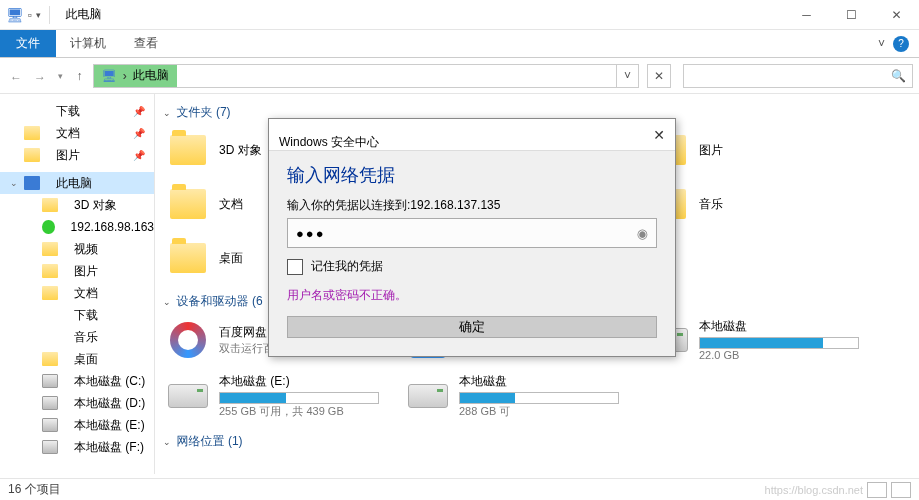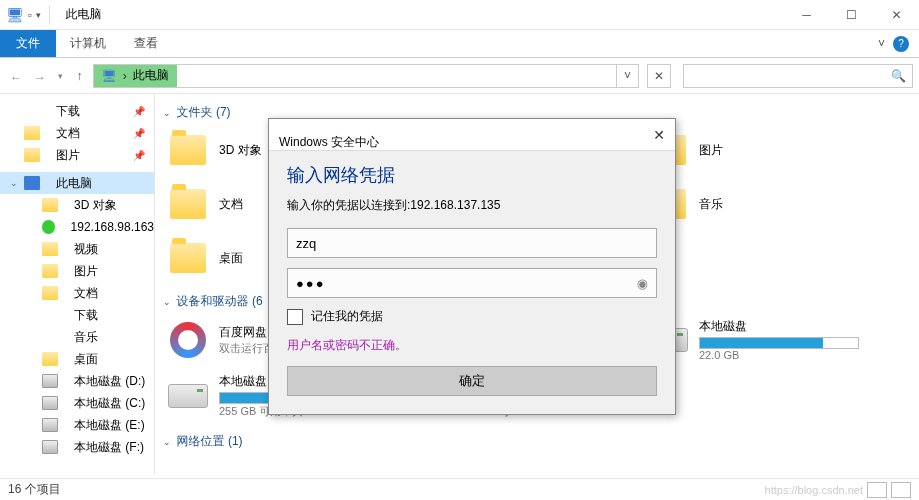--- a/index.html
+++ b/index.html
@@ -62,29 +62,29 @@
 .status .wmk { color:#ccc; font-size:11px; }
 .status .vbtn { width:20px; height:16px; border:1px solid #bbb; margin-left:4px; }
 
 
 .dialog { position:absolute; left:268px; top:118px; width:408px; background:#f0f0f0; border:1px solid #888; box-shadow:2px 2px 8px rgba(0,0,0,.3); }
 .dialog .dtb { height:32px; background:#fff; display:flex; align-items:center; padding:0 10px; border-bottom:1px solid #ddd; }
 .dialog .dtb .dtl { flex:1;margin-top:16px; }
 .dialog .dtb .dx { font-size:14px; color:#333; }
 .dialog .body { padding:12px 18px 18px; }
 .dialog h2 { font-size:18px; font-weight:400; color:#003399; margin-bottom:10px; }
-.dialog .msg { font-size:12px; margin-bottom:14px; }
+.dialog .msg { font-size:12px; margin-bottom:4px; }
 .dialog .fld { width:100%; height:30px; border:1px solid #aaa; background:#fcfcfc; padding:0 8px; font-size:13px; margin-bottom:10px; display:flex; align-items:center; }
 .dialog .fld.pwd { justify-content:space-between; }
 .dialog .fld .eye { color:#888; }
 .dialog .chkrow { display:flex; align-items:center; gap:8px; margin:6px 0 12px; }
 .dialog .chkrow .cb { width:16px; height:16px; border:1px solid #555; background:#fff; }
 .dialog .err { color:#a21caf; font-size:12px; margin-bottom:12px; }
 .dialog .btns { display:flex; gap:8px; }
-.dialog .btns .b { flex:1; height:30px; background:#ccc; border:1px solid #aaa; display:flex; align-items:center; justify-content:center; font-size:13px; }
+.dialog .btns .b { flex:1; height:22px; background:#ccc; border:1px solid #aaa; display:flex; align-items:center; justify-content:center; font-size:13px; }
 
 
 .i-pc { font-size:14px; color:#3a7bd5; }
 .i-fold { width:36px; height:30px; background:linear-gradient(#ffe9a8,#ffd34e); border-radius:2px; position:relative; }
 .i-fold::before { content:""; position:absolute; top:-5px; left:2px; width:14px; height:6px; background:#ffd34e; border-radius:2px 2px 0 0; }
 .i-drive { width:40px; height:24px; background:linear-gradient(#eee,#ccc); border:1px solid #aaa; border-radius:3px; position:relative; }
 .i-drive::after { content:""; position:absolute; right:4px; top:4px; width:6px; height:3px; background:#6a6; }
 .sicon { width:16px; height:14px; display:inline-block; }
 .sicon.fold { background:linear-gradient(#ffe9a8,#ffd34e); border-radius:1px; }
 .sicon.pc { background:#3a7bd5; border-radius:1px; }
@@ -196,25 +196,25 @@
         <div class="item sub">
           <span class="sicon mus"></span>
           <span>音乐</span>
         </div>
         <div class="item sub">
           <span class="sicon fold"></span>
           <span>桌面</span>
         </div>
         <div class="item sub">
           <span class="sicon drv"></span>
+          <span>本地磁盘 (C:)</span>
+        </div>
+        <div class="item sub">
+          <span class="sicon drv"></span>
           <span>本地磁盘 (D:)</span>
-        </div>
-        <div class="item sub">
-          <span class="sicon drv"></span>
-          <span>本地磁盘 (C:)</span>
         </div>
         <div class="item sub">
           <span class="sicon drv"></span>
           <span>本地磁盘 (E:)</span>
         </div>
         <div class="item sub">
           <span class="sicon drv"></span>
           <span>本地磁盘 (F:)</span>
         </div>
       </div>
@@ -367,23 +367,20 @@
 </div>
 
 <div class="dialog">
   <div class="dtb">
     <span class="dtl">Windows 安全中心</span>
     <span class="dx">✕</span>
   </div>
   <div class="body">
     <h2>输入网络凭据</h2>
     <div class="msg">输入你的凭据以连接到:192.168.137.135</div>
-    <div class="fld">
-      <span>zzq</span>
-    </div>
     <div class="fld pwd">
       <span style="letter-spacing:2px">●●●</span>
       <span class="eye">◉</span>
     </div>
     <div class="chkrow">
       <div class="cb"></div>
       <span>记住我的凭据</span>
     </div>
     <div class="err">用户名或密码不正确。</div>
     <div class="btns">

